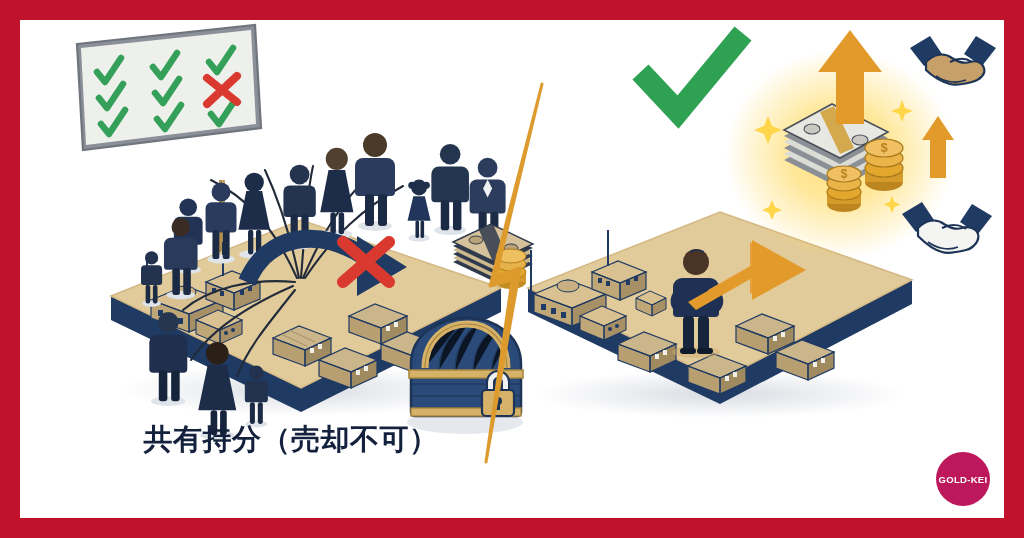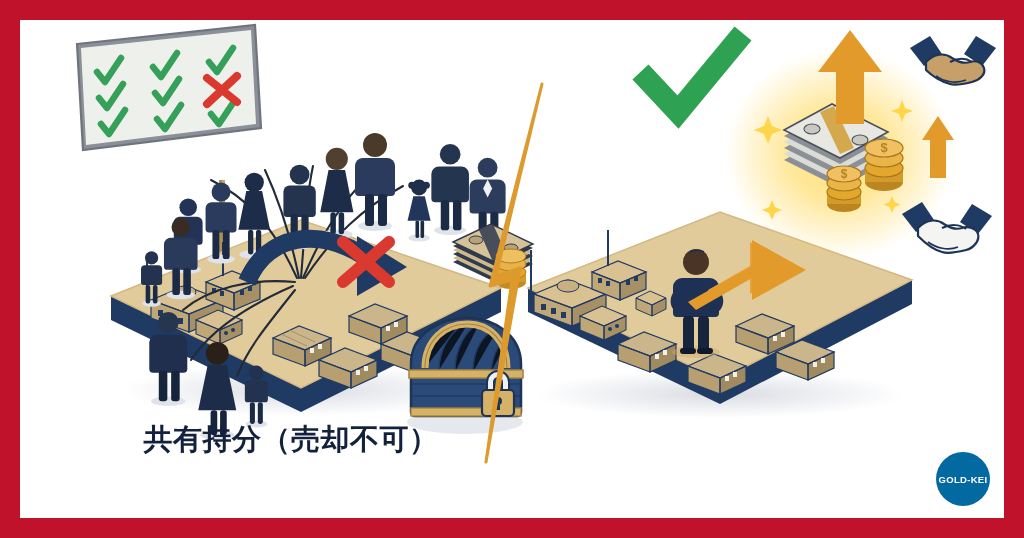--- a/index.html
+++ b/index.html
@@ -58,21 +58,21 @@
   .svg-layer { position: absolute; left: 0; top: 0; }
 
   
   #logo-badge {
     position: absolute;
     right: 14px;
     bottom: 12px;
     width: 54px;
     height: 54px;
     border-radius: 50%;
-    background: #0369a1;
+    background: #be185d;
     display: flex;
     align-items: center;
     justify-content: center;
   }
   #logo-badge span {
     color: #ffffff;
     font-size: 9.5px;
     font-weight: bold;
     letter-spacing: 0.3px;
     white-space: nowrap;

